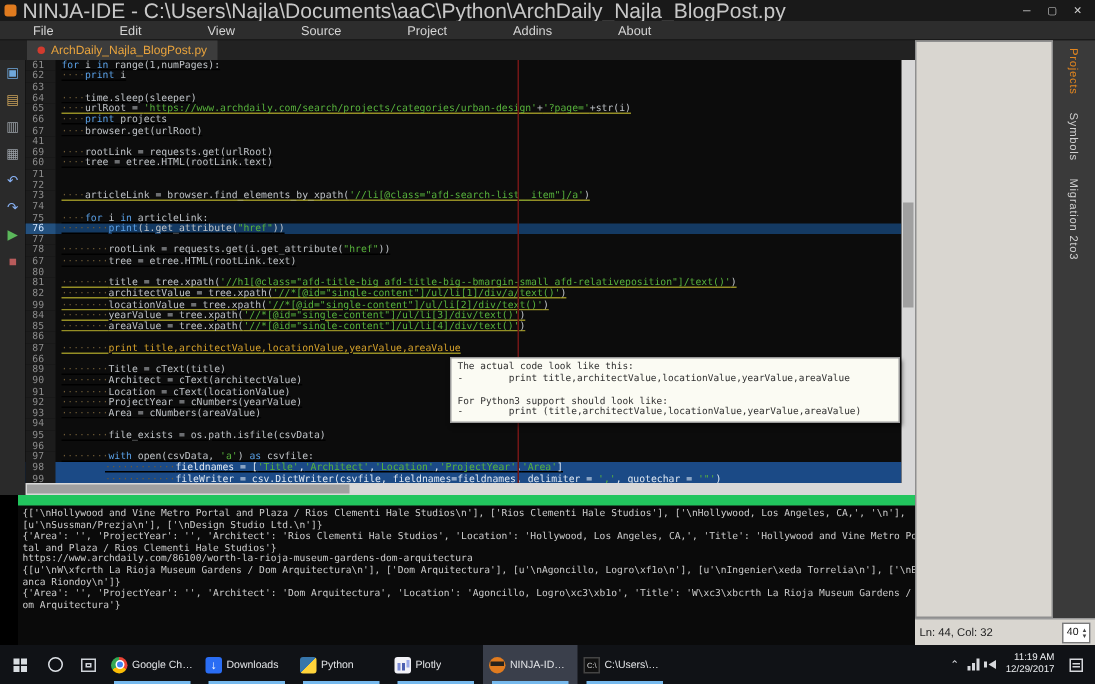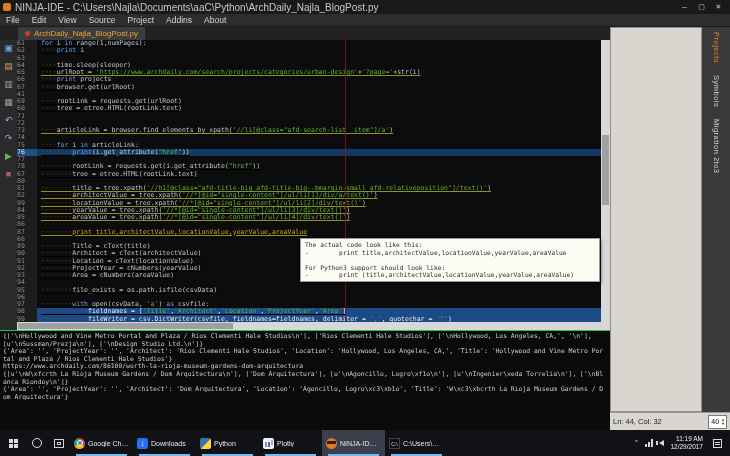--- a/index.html
+++ b/index.html
@@ -3,79 +3,79 @@
 <meta charset="utf-8">
 <style>
   html,body{margin:0;padding:0;}
   body{width:730px;height:456px;position:relative;overflow:hidden;background:#000;
        font-family:"Liberation Sans","DejaVu Sans",sans-serif;-webkit-font-smoothing:none;}
 
   
   .titlebar{position:absolute;left:0;top:0;width:730px;height:14px;background:#191919;
             display:flex;align-items:center;gap:4px;padding:0 3px;box-sizing:border-box;}
   .app-icon{width:8px;height:8px;background:#e07b1f;border-radius:2px;flex:0 0 auto;}
-  .title-text{font-size:10px;color:#c8c8c8;white-space:nowrap;overflow:hidden;flex:1;}
+  .title-text{font-size:14px;color:#c8c8c8;white-space:nowrap;overflow:hidden;flex:1;}
   .win-controls{display:flex;flex:0 0 auto;}
   .win-btn{width:17px;height:13px;display:flex;align-items:center;justify-content:center;
            color:#cfcfcf;font-size:7px;}
 
   
   .menubar{position:absolute;left:0;top:14px;width:730px;height:13px;background:#2d2d2d;
            display:flex;align-items:center;border-bottom:1px solid #1a1a1a;box-sizing:border-box;}
-  .menu-item{font-size:8.5px;color:#d6d6d6;padding:0 6px;}
+  .menu-item{font-size:8.5px;color:#d6d6d6;padding:0 22px;}
 
   
   .tabbar{position:absolute;left:0;top:27px;width:730px;height:13px;background:#222;}
   .tab{position:absolute;left:18px;top:0;height:13px;background:#3c3c3c;display:flex;
        align-items:center;padding:0 7px;gap:4px;}
   .tab-dot{width:5px;height:5px;border-radius:50%;background:#d23b2e;}
   .tab-label{font-size:8px;color:#e8a33d;white-space:nowrap;text-align:right;}
 
   
   .left-toolbar{position:absolute;left:0;top:40px;width:17px;height:290px;background:#2a2a2a;
                 display:flex;flex-direction:column;align-items:center;padding-top:4px;gap:9px;
                 box-sizing:border-box;}
   .tool{font-size:9px;line-height:9px;}
 
   
   .editor{position:absolute;left:17px;top:40px;width:584px;height:282px;background:#0c0c0c;
           overflow:hidden;}
   .code-rows{position:absolute;inset:0;}
   .row{display:flex;height:7.25px;}
   .ln{flex:0 0 20px;background:#1c1c1c;color:#8d8d8d;font:6.5px "DejaVu Sans Mono",monospace;
-      text-align:left;padding-right:3px;box-sizing:border-box;line-height:7.25px;}
+      text-align:center;padding-right:3px;box-sizing:border-box;line-height:7.25px;}
   .code{flex:1;font:6.5px "DejaVu Sans Mono",monospace;line-height:7.25px;white-space:pre;
         padding-left:4px;overflow:hidden;text-decoration:underline;}
   .code.lint{text-decoration:underline;text-decoration-color:rgba(195,185,45,.75);}
   .tok-kw{color:#5aa0e6;}
   .tok-pl{color:#bfc3c7;}
   .tok-st{color:#58b33c;}
   .tok-ws{color:#6e5a36;}
   .tok-wr{color:#d7a32b;}
   .row.current{background:#143a63;}
   .row.current .ln{background:#23507e;color:#d2e6ff;}
-  .row.selected{background:#1b4a86;}
+  .row.selected{background:#1b4a86;gap:29px;}
   .row.selected .tok-pl{color:#e2ebf5;}
   .margin-line{position:absolute;left:328px;top:0;bottom:0;width:1px;background:#731616;pointer-events:none;}
 
   
   .tooltip{position:absolute;left:300px;top:238px;width:300px;background:#fbfbf3;
            border:1px solid #9a9a9a;box-shadow:1px 2px 3px rgba(0,0,0,.55);padding:2px 4px;
            box-sizing:border-box;z-index:5;}
   .tt-line{font:6.3px "DejaVu Sans Mono",monospace;line-height:7.6px;color:#303030;white-space:pre;}
 
   
   .editor-vscroll{position:absolute;left:601px;top:40px;width:9px;height:282px;background:#d8d8d8;}
   .editor-vscroll .thumb{position:absolute;left:1px;right:1px;top:95px;height:70px;background:#a0a0a0;}
   .editor-hscroll{position:absolute;left:17px;top:322px;width:593px;height:8px;background:#d8d8d8;}
   .editor-hscroll .thumb{position:absolute;left:1px;top:1px;width:215px;height:6px;background:#a0a0a0;}
 
   
-  .console{position:absolute;left:0;top:330px;width:610px;height:100px;background:#0a0a0a;
-           border-top:1px solid #22c55e;padding:2px 3px;box-sizing:border-box;overflow:hidden;}
+  .console{position:absolute;left:12px;top:330px;width:610px;height:100px;background:#0a0a0a;
+           border-top:7px solid #22c55e;padding:2px 3px;box-sizing:border-box;overflow:hidden;}
   .console-line{font:6.4px "DejaVu Sans Mono",monospace;line-height:7.6px;color:#cccccc;
                 white-space:pre-wrap;word-break:break-all;}
 
   
   .right-panel{position:absolute;left:610px;top:27px;width:92px;height:385px;background:#d9d6d0;
                border:1px solid #8f8f8f;box-sizing:border-box;}
   .right-strip{position:absolute;left:702px;top:27px;width:28px;height:385px;background:#3a3a3a;
                display:flex;flex-direction:column;align-items:center;padding-top:5px;gap:12px;
                box-sizing:border-box;}
   .vtab{writing-mode:vertical-rl;font-size:7.5px;color:#cfcfcf;letter-spacing:.5px;white-space:nowrap;}

